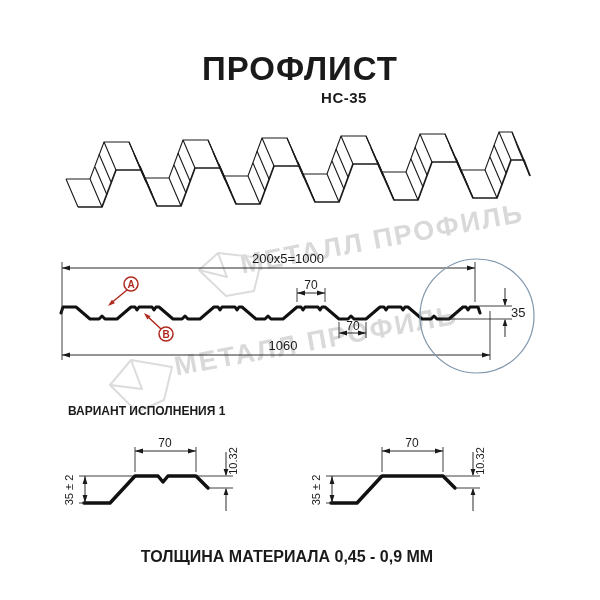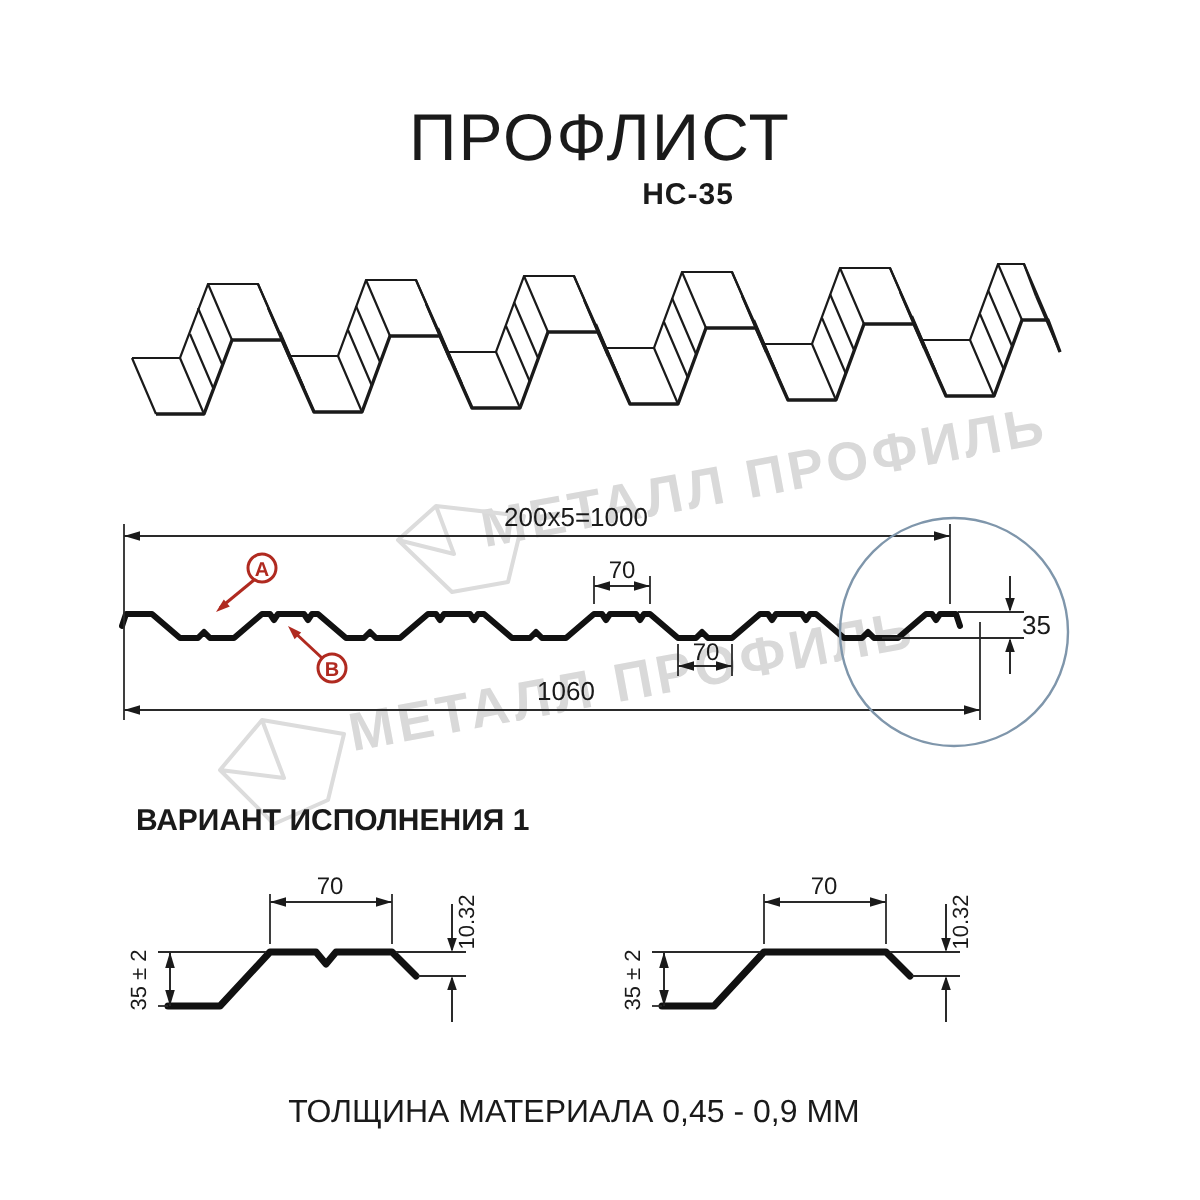--- a/index.html
+++ b/index.html
@@ -1,26 +1,26 @@
 <!DOCTYPE html>
 <html><head>
 <meta charset="utf-8">
 <style>
   html,body{margin:0;padding:0;background:#ffffff;}
   #page{position:relative;width:600px;height:600px;background:#ffffff;overflow:hidden;
         font-family:"Liberation Sans",sans-serif;color:#1a1a1a;}
   .abs{position:absolute;}
-  #title{top:50px;left:0;width:600px;text-align:center;font-size:33px;font-weight:400;
+  #title{top:50px;left:0;width:600px;text-align:center;font-size:33px;font-weight:700;
          letter-spacing:1px;}
   #subtitle{top:89px;left:0;width:600px;text-align:center;font-size:15px;font-weight:700;
             letter-spacing:0.5px;margin-left:44px;}
   .wm{position:absolute;font-weight:700;font-size:27px;letter-spacing:2px;color:#d9d9d9;
       white-space:nowrap;transform-origin:0 0;transform:rotate(-10.5deg);}
-  .variant-title{font-size:15px;font-weight:700;line-height:16px;white-space:nowrap;}
-  #footer{top:548px;left:0;width:574px;text-align:center;font-size:16px;font-weight:400;}
+  .variant-title{font-size:12px;font-weight:700;line-height:16px;white-space:nowrap;}
+  #footer{top:548px;left:0;width:574px;text-align:center;font-size:16px;font-weight:700;}
   svg{position:absolute;top:0;left:0;}
   svg text{font-family:"Liberation Sans",sans-serif;fill:#1a1a1a;}
   .thin{stroke:#2a2a2a;stroke-width:1;fill:none;}
   .ext{stroke:#2a2a2a;stroke-width:0.9;fill:none;}
   .arr{fill:#1a1a1a;stroke:none;}
   .profile{stroke:#111;stroke-width:3;fill:none;stroke-linejoin:round;stroke-linecap:round;}
   .vprofile{stroke:#111;stroke-width:3.5;fill:none;stroke-linejoin:round;stroke-linecap:round;}
   .sheetline{stroke:#1a1a1a;stroke-width:1.1;fill:none;}
   .sheetfront{stroke:#1a1a1a;stroke-width:1.7;fill:none;stroke-linejoin:round;}
   .wmshape{stroke:#dcdcdc;stroke-width:2;fill:none;stroke-linejoin:round;}

